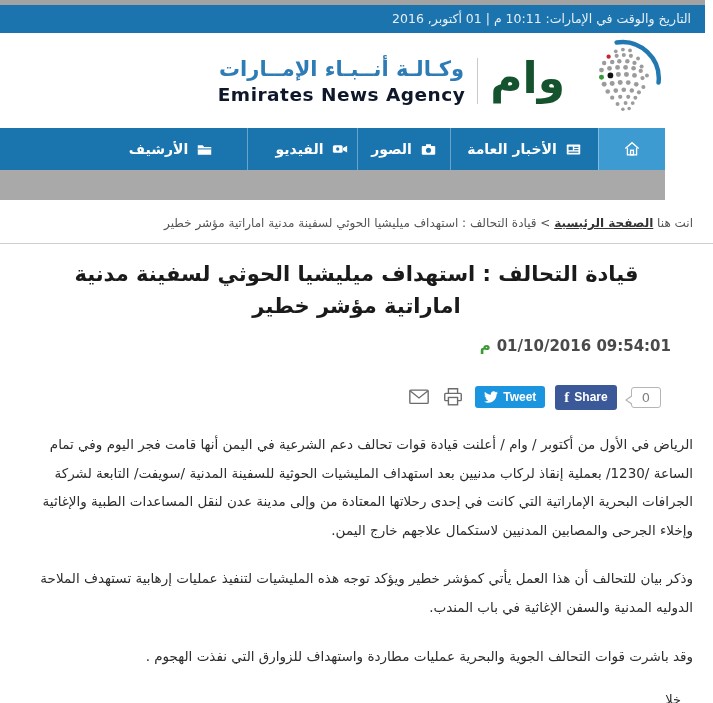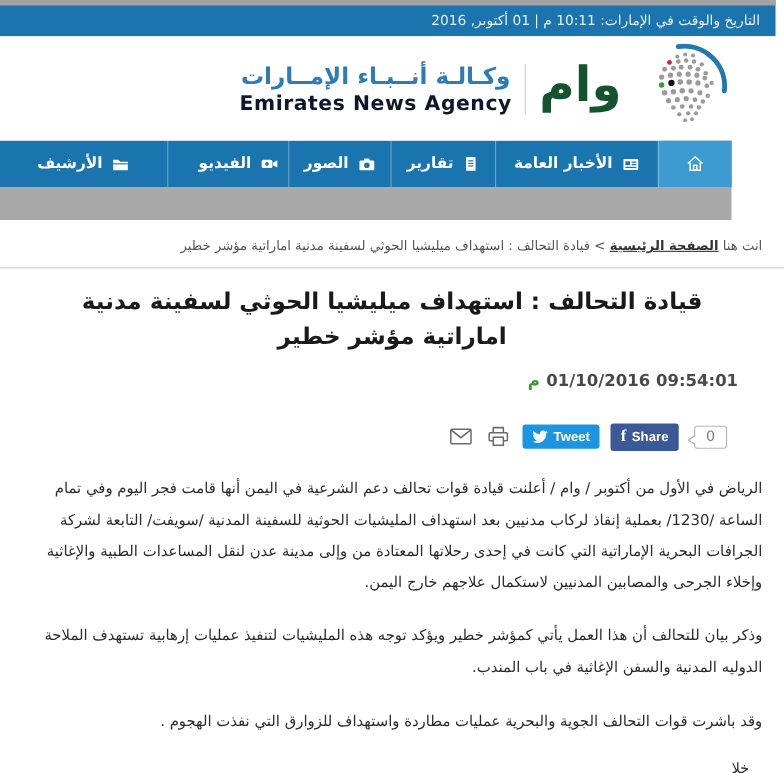--- a/index.html
+++ b/index.html
@@ -156,31 +156,20 @@
       <svg width="17" height="17" viewBox="0 0 24 24">
         <rect x="2.5" y="5" width="19" height="14" rx="1" fill="#fff"></rect>
         <rect x="5" y="8" width="6" height="5" fill="#1a74ad"></rect>
         <rect x="13" y="8.2" width="6" height="1.6" fill="#1a74ad"></rect>
         <rect x="13" y="11.4" width="6" height="1.6" fill="#1a74ad"></rect>
         <rect x="5" y="15" width="14" height="1.6" fill="#1a74ad"></rect>
       </svg>
     </span>
     <span>الأخبار العامة</span>
   </div>
-  <div class="nav-item w-reports">
-    <span class="nav-icon">
-      <svg width="16" height="16" viewBox="0 0 24 24">
-        <rect x="5.5" y="2.5" width="13" height="19" rx="1" fill="#fff"></rect>
-        <rect x="8.5" y="7" width="7" height="1.6" fill="#1a74ad"></rect>
-        <rect x="8.5" y="10.5" width="7" height="1.6" fill="#1a74ad"></rect>
-        <rect x="8.5" y="14" width="7" height="1.6" fill="#1a74ad"></rect>
-      </svg>
-    </span>
-    <span>تقارير</span>
-  </div>
   <div class="nav-item w-photos">
     <span class="nav-icon">
       <svg width="17" height="17" viewBox="0 0 24 24">
         <rect x="8.5" y="4.5" width="7" height="3.5" fill="#fff"></rect>
         <rect x="2.5" y="7" width="19" height="12.5" rx="1.5" fill="#fff"></rect>
         <circle cx="12" cy="13" r="3.6" fill="#1a74ad"></circle>
       </svg>
     </span>
     <span>الصور</span>
   </div>

